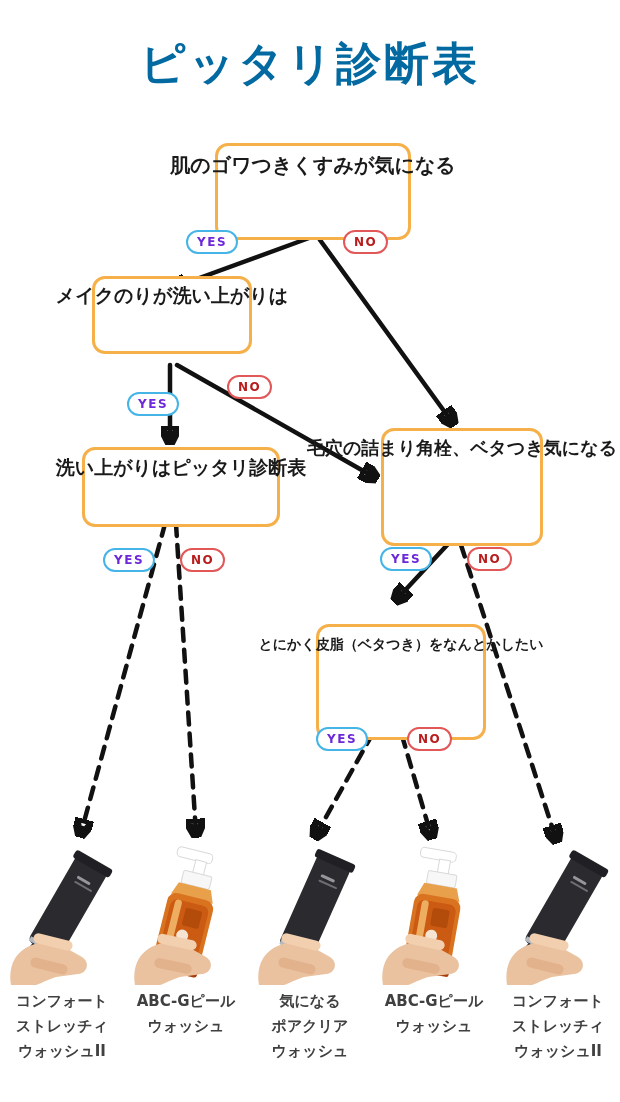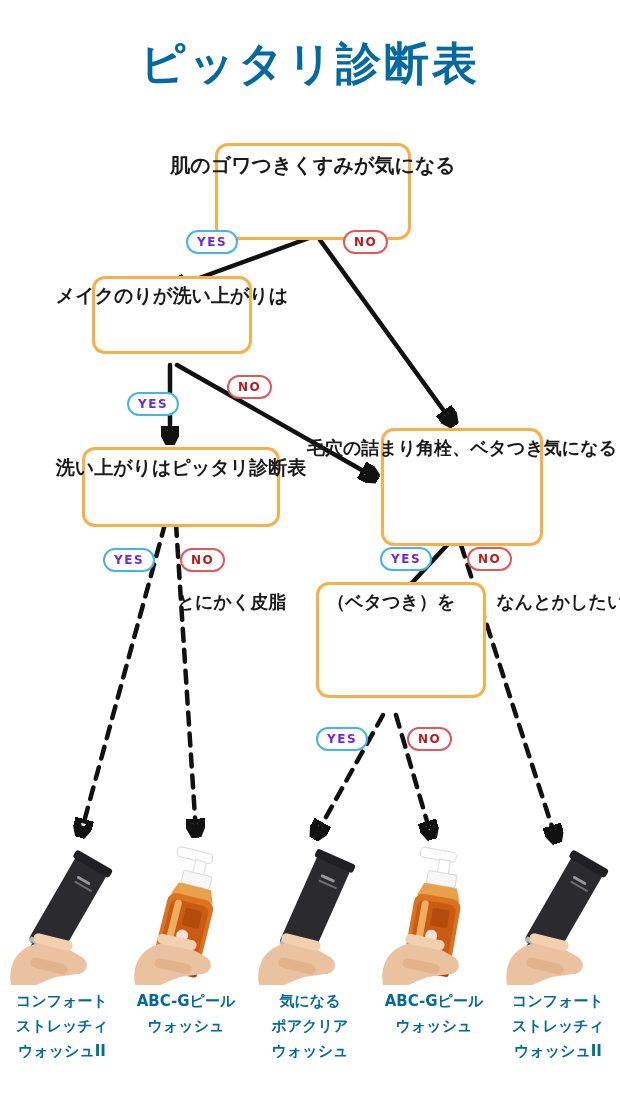--- a/index.html
+++ b/index.html
@@ -21,31 +21,31 @@
   }
   .qline { white-space:nowrap; }
   .q1 { left:215px; top:143px; width:190px; height:91px; font-size:20px; }
   .q1 .qline { line-height:38px; }
   .q2 { left:92px;  top:276px; width:154px; height:72px; font-size:19px; }
   .q2 .qline { line-height:33px; }
   .q3 { left:82px;  top:447px; width:192px; height:74px; font-size:19px; }
   .q3 .qline { line-height:34px; }
   .q4 { left:381px; top:428px; width:156px; height:112px; font-size:18px; }
   .q4 .qline { line-height:34px; }
-  .q5 { left:316px; top:582px; width:164px; height:110px; font-size:18px;gap:41px; }
+  .q5 { left:316px; top:624px; width:164px; height:110px; font-size:14px; }
   .q5 .qline { line-height:34px; }
   .badge {
     position:absolute; background:#fff; border:2.5px solid; border-radius:999px;
     font-size:12px; font-weight:700; letter-spacing:1.5px; padding:4px 9px; line-height:1;
   }
   .badge.yes { color:#6d28d9; border-color:#45b4e6; }
   .badge.no  { color:#b91c1c; border-color:#e25757; }
   .products { position:absolute; left:0; top:845px; width:620px; display:flex; }
   .product  { width:124px; display:flex; flex-direction:column; align-items:center; }
-  .pname { margin-top:4px; font-size:15px; font-weight:700; text-align:center; color:#0369a1; }
+  .pname { margin-top:4px; font-size:15px; font-weight:700; text-align:center; color:#404040; }
   .pname div { line-height:25px; white-space:nowrap; }
 </style>
 </head>
 <body>
 
 <div class="canvas">
 
   <div class="title">ピッタリ診断表</div>
 
   <svg class="arrows" width="620" height="1102" viewBox="0 0 620 1102">

